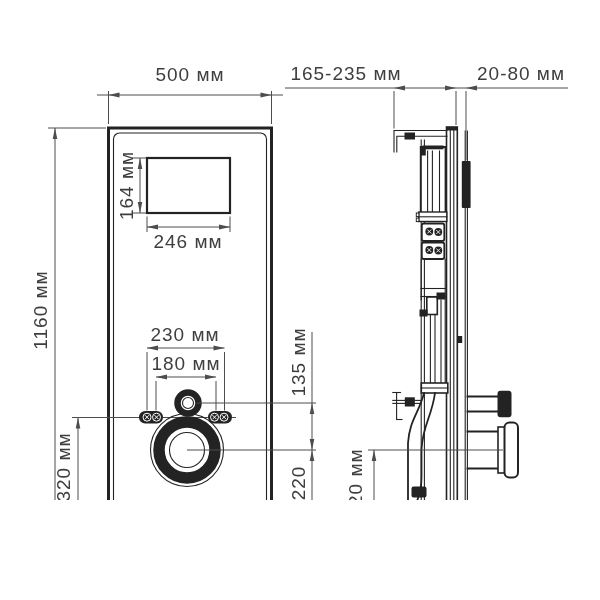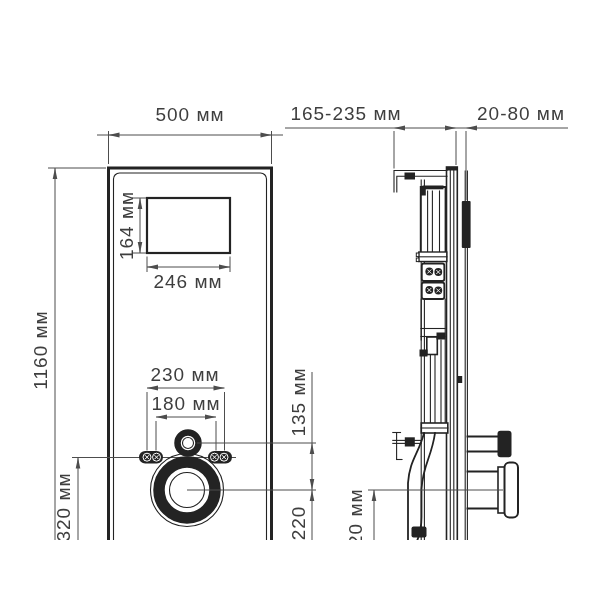--- a/index.html
+++ b/index.html
@@ -1,19 +1,19 @@
 <!DOCTYPE html>
 <html style="--line: #232323; --dim: #4d4d4d; --text: #3e3e3e; --bg: #ffffff;"><head>
 <meta charset="utf-8">
 <style>
   :root{
     --line:#232323; --dim:#4d4d4d; --text:#3e3e3e; --bg:#ffffff;
   }
   html,body{margin:0;padding:0;background:var(--bg);}
-  .stage{width:600px;height:500px;background:var(--bg);position:relative;overflow:hidden;margin-top:40px;}
+  .stage{width:600px;height:500px;background:var(--bg);position:relative;overflow:hidden;}
   svg{display:block;}
   
   .s  {stroke:var(--line);stroke-width:1.8;fill:none;stroke-linecap:square;}
   .s1 {stroke:var(--line);stroke-width:1.1;fill:none;stroke-linecap:square;}
   .sw {stroke:var(--line);fill:#ffffff;}
   .dk {fill:var(--line);stroke:none;}
   
   .dim{stroke:var(--dim);stroke-width:1;fill:none;stroke-linecap:butt;}
   .arr{fill:var(--dim);stroke:none;}
   text.lbl{

